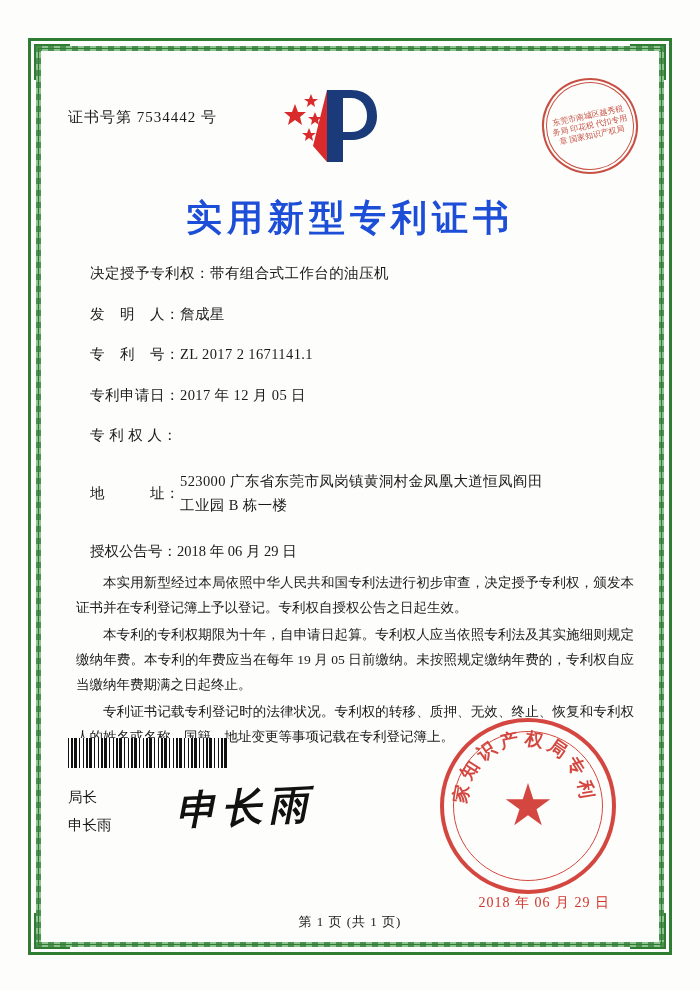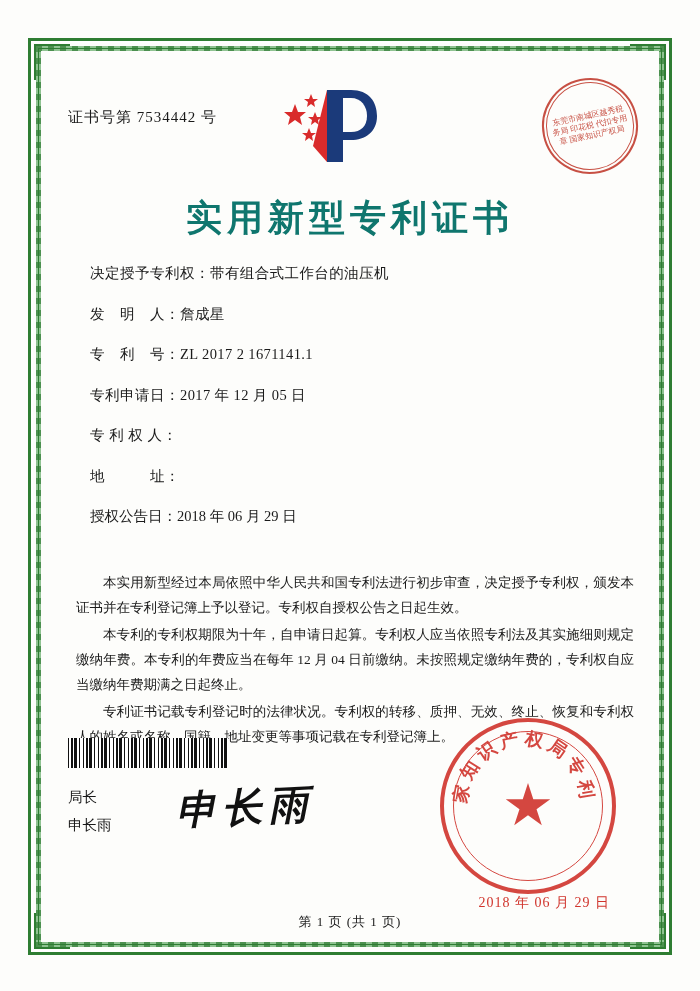--- a/index.html
+++ b/index.html
@@ -63,21 +63,21 @@
     width:170px;height:92px;
   }
 
   .title{
     position:absolute;top:128px;left:0;right:0;
     text-align:center;
     font-family:"Liberation Serif", serif;
     font-size:36px;
     font-weight:bold;
     letter-spacing:5px;
-    color:#0f766e;
+    color:#1d4ed8;
   }
 
   .seal-top{
     position:absolute;right:6px;top:12px;
     width:92px;height:92px;
     border:2px solid #c0392b;
     border-radius:50%;
     color:#c0392b;
     display:flex;align-items:center;justify-content:center;
     text-align:center;
@@ -231,33 +231,37 @@
         <span class="lbl">专利申请日：</span>
         <span class="val">2017 年 12 月 05 日</span>
       </div>
 
       <div class="field">
         <span class="lbl">专 利 权 人：</span>
       </div>
 
       <div class="field addr">
         <span class="lbl">地　　　址：</span>
+        <span class="val">
+          <span>523000  广东省东莞市凤岗镇黄洞村金凤凰大道恒凤阎田</span><br>
+          <span>工业园 B 栋一楼</span>
+        </span>
       </div>
 
       <div class="row-two">
         <div class="half">
-          <span class="lbl">授权公告日：</span><span class="val">2018 年 06 月 29 日</span>
+          <span class="lbl">授权公告号：</span><span class="val">2018 年 06 月 29 日</span>
         </div>
       </div>
 
     </div>
 
     <div class="paras">
       <p>本实用新型经过本局依照中华人民共和国专利法进行初步审查，决定授予专利权，颁发本证书并在专利登记簿上予以登记。专利权自授权公告之日起生效。</p>
-      <p>本专利的专利权期限为十年，自申请日起算。专利权人应当依照专利法及其实施细则规定缴纳年费。本专利的年费应当在每年 12 月 04 日前缴纳。未按照规定缴纳年费的，专利权自应当缴纳年费期满之日起终止。</p>
+      <p>本专利的专利权期限为十年，自申请日起算。专利权人应当依照专利法及其实施细则规定缴纳年费。本专利的年费应当在每年 19 月 05 日前缴纳。未按照规定缴纳年费的，专利权自应当缴纳年费期满之日起终止。</p>
       <p>专利证书记载专利登记时的法律状况。专利权的转移、质押、无效、终止、恢复和专利权人的姓名或名称、国籍、地址变更等事项记载在专利登记簿上。</p>
     </div>
 
     <div class="barcode"></div>
 
     <div class="signature-block">
       <div>局长</div>
       <div>申长雨</div>
     </div>
     <div class="hand-sign">申长雨</div>

